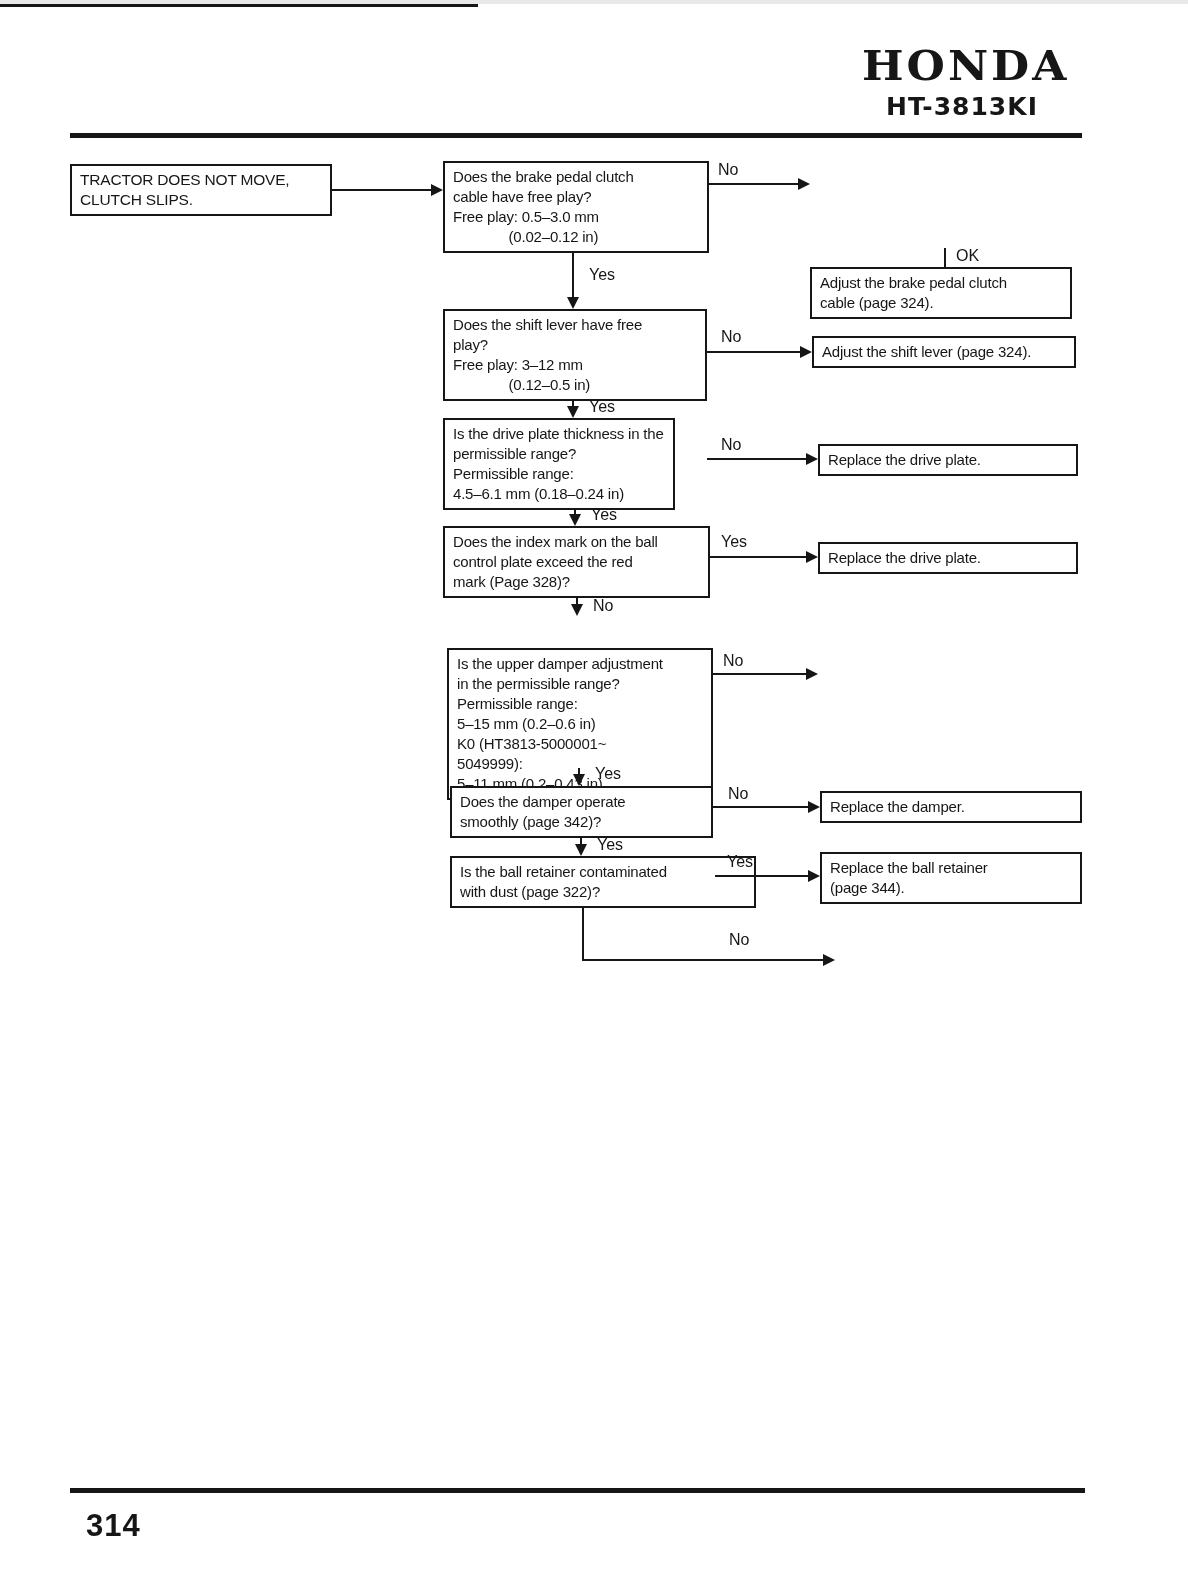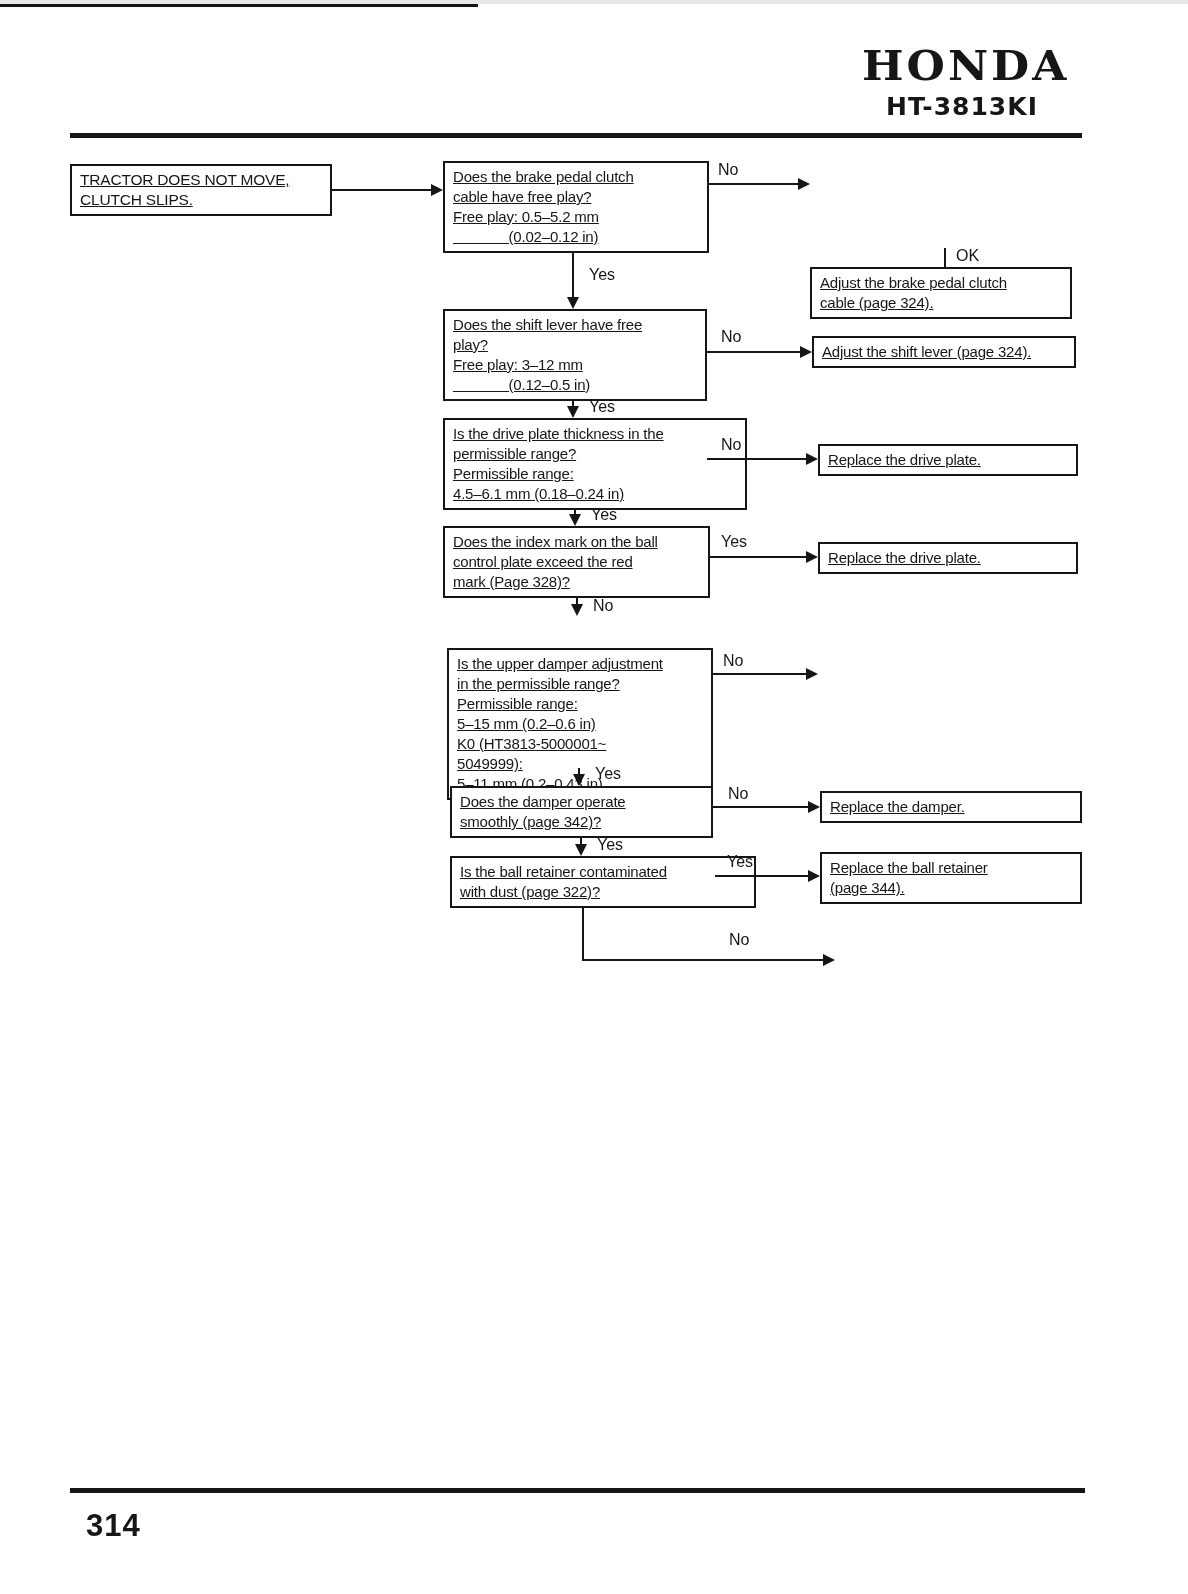--- a/index.html
+++ b/index.html
@@ -15,21 +15,21 @@
     font-size:44px; letter-spacing:3px; transform:scaleY(0.92); color:var(--ink);
   }
   .model {
     position:absolute; font-family:"DejaVu Sans", sans-serif; font-weight:700;
     font-size:25px; letter-spacing:1px; color:var(--ink);
   }
   .rule { position:absolute; background:var(--ink); }
   .box {
     position:absolute; border:2px solid var(--ink); background:var(--paper);
     font-size:15px; line-height:20px; letter-spacing:-0.2px;
-    padding:4px 8px; white-space:pre; color:var(--ink);text-decoration:underline;
+    padding:4px 8px; white-space:pre; color:var(--ink);
   }
   .box.caps { font-size:15.5px; }
   .hline { position:absolute; height:2px; background:var(--ink); }
   .vline { position:absolute; width:2px; background:var(--ink); }
   .arr-r {
     position:absolute; width:0; height:0;
     border-top:6px solid transparent; border-bottom:6px solid transparent;
     border-left:12px solid var(--ink);
   }
   .arr-d {
@@ -50,21 +50,21 @@
   <div class="model" style="left:886px;top:88px">HT-3813KI</div>
   <div class="rule" style="left:70px;top:129px;width:1012px;height:5px"></div>
 
   <div class="box caps" style="left:70px;top:160px;width:262px">TRACTOR DOES NOT MOVE,
 CLUTCH SLIPS.</div>
   <div class="hline" style="left:332px;top:185px;width:99px"></div>
   <div class="arr-r" style="left:431px;top:180px"></div>
 
   <div class="box" style="left:443px;top:157px;width:266px">Does the brake pedal clutch
 cable have free play?
-Free play: 0.5–5.2 mm
+Free play: 0.5–3.0 mm
               (0.02–0.12 in)</div>
   <span class="lbl" style="left:718px;top:157px">No</span>
   <div class="hline" style="left:709px;top:179px;width:89px"></div>
   <div class="arr-r" style="left:798px;top:174px"></div>
   <div class="vline" style="left:944px;top:244px;height:19px"></div>
   <span class="lbl" style="left:956px;top:243px">OK</span>
   <div class="box" style="left:810px;top:263px;width:262px">Adjust the brake pedal clutch
 cable (page 324).</div>
 
   <div class="vline" style="left:572px;top:249px;height:46px"></div>
@@ -77,21 +77,21 @@
               (0.12–0.5 in)</div>
   <span class="lbl" style="left:721px;top:324px">No</span>
   <div class="hline" style="left:707px;top:347px;width:93px"></div>
   <div class="arr-r" style="left:800px;top:342px"></div>
   <div class="box" style="left:812px;top:332px;width:264px">Adjust the shift lever (page 324).</div>
 
   <div class="vline" style="left:572px;top:397px;height:8px"></div>
   <span class="lbl" style="left:589px;top:394px">Yes</span>
   <div class="arr-d" style="left:567px;top:402px"></div>
 
-  <div class="box" style="left:443px;top:414px;width:304px">Is the drive plate thickness in the
+  <div class="box" style="left:443px;top:414px;width:232px">Is the drive plate thickness in the
 permissible range?
 Permissible range:
 4.5–6.1 mm (0.18–0.24 in)</div>
   <span class="lbl" style="left:721px;top:432px">No</span>
   <div class="hline" style="left:707px;top:454px;width:99px"></div>
   <div class="arr-r" style="left:806px;top:449px"></div>
   <div class="box" style="left:818px;top:440px;width:260px">Replace the drive plate.</div>
 
   <div class="vline" style="left:574px;top:506px;height:6px"></div>
   <span class="lbl" style="left:591px;top:502px">Yes</span>

